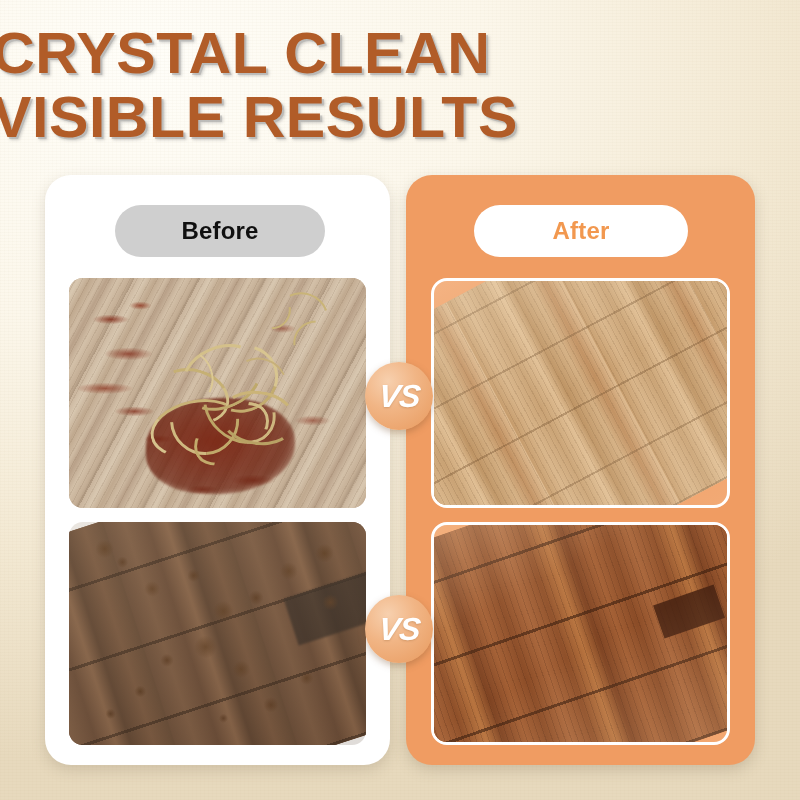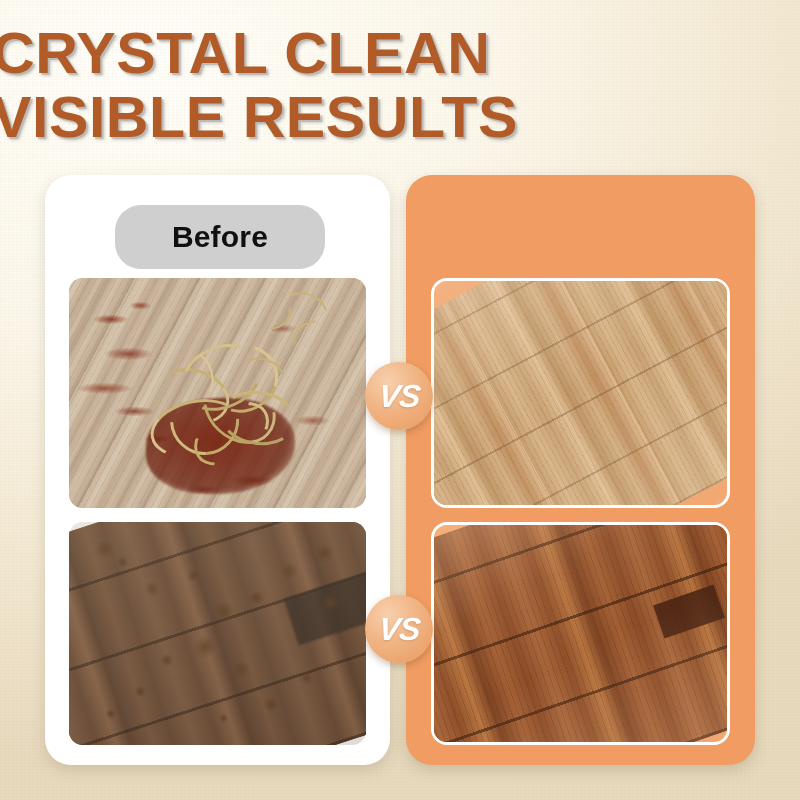--- a/index.html
+++ b/index.html
@@ -69,27 +69,27 @@
     top: 175px;
     width: 349px;
     height: 590px;
     background: #F09C62;
     box-shadow: 0 5px 14px rgba(120,105,80,.25);
   }
 
   
   .pill {
     position: absolute;
-    height: 64px;
+    height: 52px;
     border-radius: 26px;
     display: flex;
     align-items: center;
     justify-content: center;
     font-weight: bold;
-    font-size: 30px;
+    font-size: 24px;
     letter-spacing: .2px;
   }
   #pill-before {
     left: 70px;
     top: 30px;
     width: 210px;
     background: #CFCFCF;
     color: #101010;
   }
   #pill-after {
@@ -356,20 +356,23 @@
     <div class="wood"></div>
     <div class="seams"></div>
     <div class="dark-plank"></div>
     <div class="stains"></div>
     <div class="haze"></div>
   </div>
 </div>
 
 <div class="panel" id="panel-after">
 
+  <div class="pill" id="pill-after">
+    <span>After</span>
+  </div>
 
   <div class="photo right top" id="photo-after-top">
     <div class="wood"></div>
     <div class="seams"></div>
     <div class="grain"></div>
     <div class="sheen"></div>
   </div>
 
   <div class="photo right bottom" id="photo-after-bottom">
     <div class="wood"></div>

